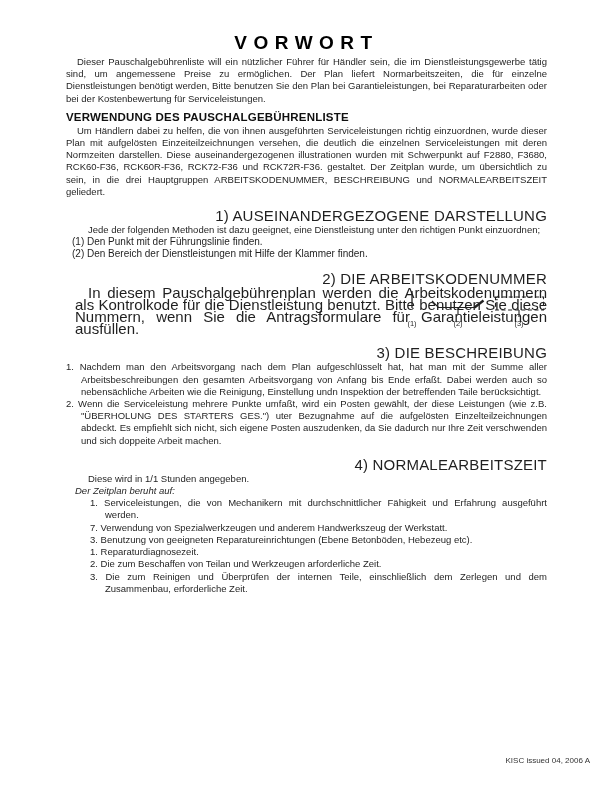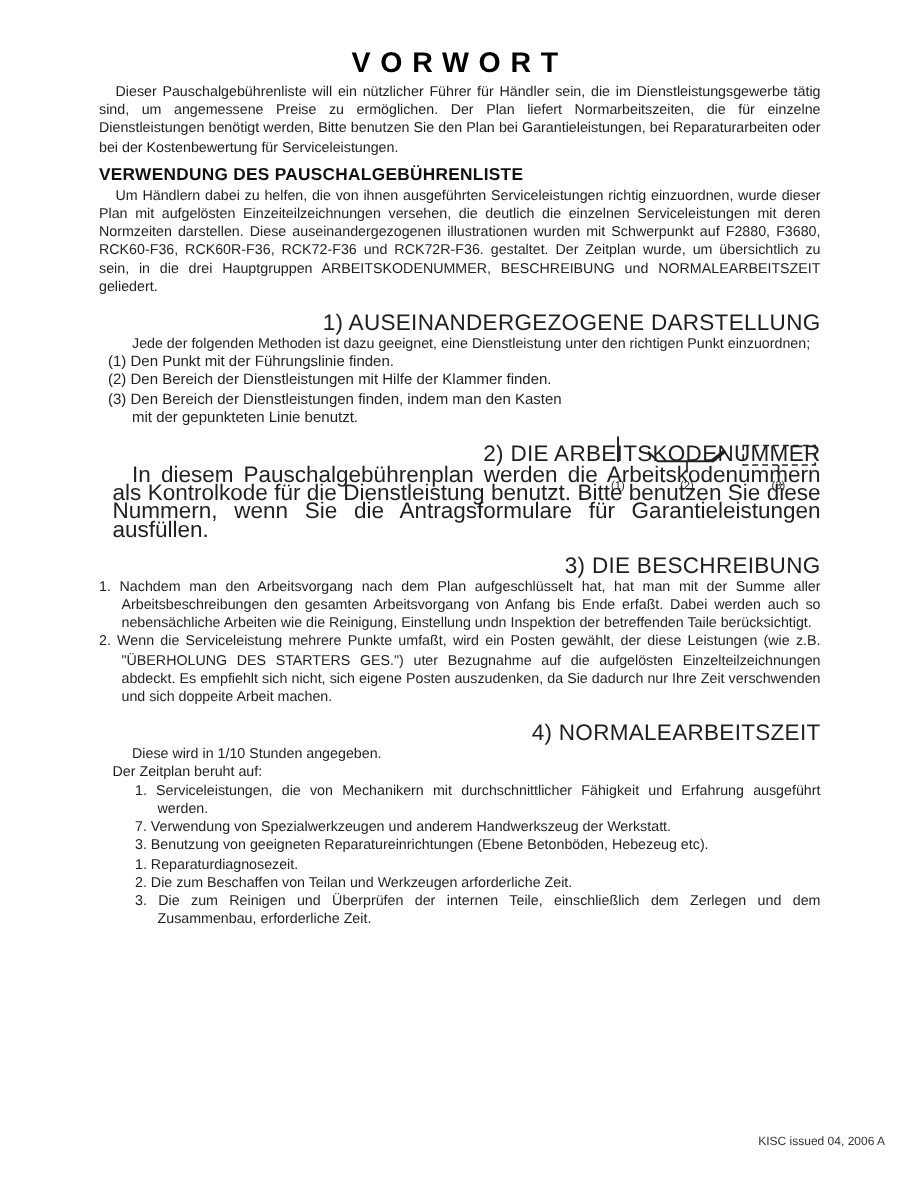--- a/index.html
+++ b/index.html
@@ -61,21 +61,21 @@
     font-size:15px; line-height:12.2px;
     text-align:justify; text-indent:13px;
   }
 
   .hang-item {
     padding-left:15px; text-indent:-15px;
     font-size:9.5px; line-height:12.2px; text-align:justify;
   }
 
   .s4-line-ind  { margin-left:22px; font-size:9.5px; line-height:12.2px; }
-  .s4-label     { margin-left:9px;  font-size:9.5px; line-height:12.2px; }
+  .s4-label     { margin-left:9px;  font-size:9.5px; line-height:12.2px;font-style:italic; }
   .s4-item {
     margin-left:24px; padding-left:15px; text-indent:-15px;
     font-size:9.5px; line-height:12.2px; text-align:justify;
   }
 
   .diagram { position:absolute; left:395px; top:288px; width:155px; height:45px; }
   .diagram svg { display:block; }
   .dlabel {
     position:absolute; top:31px;
     font-size:7.5px; color:#2a2a2a;
@@ -108,39 +108,37 @@
       <div class="sec-head-bold mt-verw">VERWENDUNG DES PAUSCHALGEBÜHRENLISTE</div>
       <div class="para">Um Händlern dabei zu helfen, die von ihnen ausgeführten Serviceleistungen richtig einzuordnen, wurde dieser Plan mit aufgelösten Einzeiteilzeichnungen versehen, die deutlich die einzelnen Serviceleistungen mit deren Normzeiten darstellen. Diese auseinandergezogenen illustrationen wurden mit Schwerpunkt auf F2880, F3680, RCK60-F36, RCK60R-F36, RCK72-F36 und RCK72R-F36. gestaltet. Der Zeitplan wurde, um übersichtlich zu sein, in die drei Hauptgruppen ARBEITSKODENUMMER, BESCHREIBUNG und NORMALEARBEITSZEIT geliedert.</div>
     </div>
 
     <div class="num-sec">
       <div class="num-head">1) AUSEINANDERGEZOGENE DARSTELLUNG</div>
       <div class="intro">Jede der folgenden Methoden ist dazu geeignet, eine Dienstleistung unter den richtigen Punkt einzuordnen;</div>
       <div class="methods">
         <div class="method">(1) Den Punkt mit der Führungslinie finden.</div>
         <div class="method">(2) Den Bereich der Dienstleistungen mit Hilfe der Klammer finden.</div>
-        <div class="method">(3) Den Bereich der Dienstleistungen finden, indem man den Kasten
-mit der gepunkteten Linie benutzt.</div>
       </div>
     </div>
 
     <div class="num-sec">
       <div class="num-head">2) DIE ARBEITSKODENUMMER</div>
       <div class="sec-body-ind">In diesem Pauschalgebührenplan werden die Arbeitskodenummern als Kontrolkode für die Dienstleistung benutzt. Bitte benutzen Sie diese Nummern, wenn Sie die Antragsformulare für Garantieleistungen ausfüllen.</div>
     </div>
 
     <div class="num-sec">
       <div class="num-head">3) DIE BESCHREIBUNG</div>
       <div class="hang-item">1. Nachdem man den Arbeitsvorgang nach dem Plan aufgeschlüsselt hat, hat man mit der Summe aller Arbeitsbeschreibungen den gesamten Arbeitsvorgang von Anfang bis Ende erfaßt. Dabei werden auch so nebensächliche Arbeiten wie die Reinigung, Einstellung undn Inspektion der betreffenden Taile berücksichtigt.</div>
       <div class="hang-item">2. Wenn die Serviceleistung mehrere Punkte umfaßt, wird ein Posten gewählt, der diese Leistungen (wie z.B. "ÜBERHOLUNG DES STARTERS GES.") uter Bezugnahme auf die aufgelösten Einzelteilzeichnungen abdeckt. Es empfiehlt sich nicht, sich eigene Posten auszudenken, da Sie dadurch nur Ihre Zeit verschwenden und sich doppeite Arbeit machen.</div>
     </div>
 
     <div class="num-sec">
       <div class="num-head">4) NORMALEARBEITSZEIT</div>
-      <div class="s4-line-ind">Diese wird in 1/10 Stunden angegeben.</div>
+      <div class="s4-line-ind">Diese wird in 1/1 Stunden angegeben.</div>
       <div class="s4-label">Der Zeitplan beruht auf:</div>
       <div class="s4-item">1. Serviceleistungen, die von Mechanikern mit durchschnittlicher Fähigkeit und Erfahrung ausgeführt werden.</div>
       <div class="s4-item">7. Verwendung von Spezialwerkzeugen und anderem Handwerkszeug der Werkstatt.</div>
       <div class="s4-item">3. Benutzung von geeigneten Reparatureinrichtungen (Ebene Betonböden, Hebezeug etc).</div>
       <div class="s4-item">1. Reparaturdiagnosezeit.</div>
       <div class="s4-item">2. Die zum Beschaffen von Teilan und Werkzeugen arforderliche Zeit.</div>
       <div class="s4-item">3. Die zum Reinigen und Überprüfen der internen Teile, einschließlich dem Zerlegen und dem Zusammenbau, erforderliche Zeit.</div>
     </div>
 
   </div>

